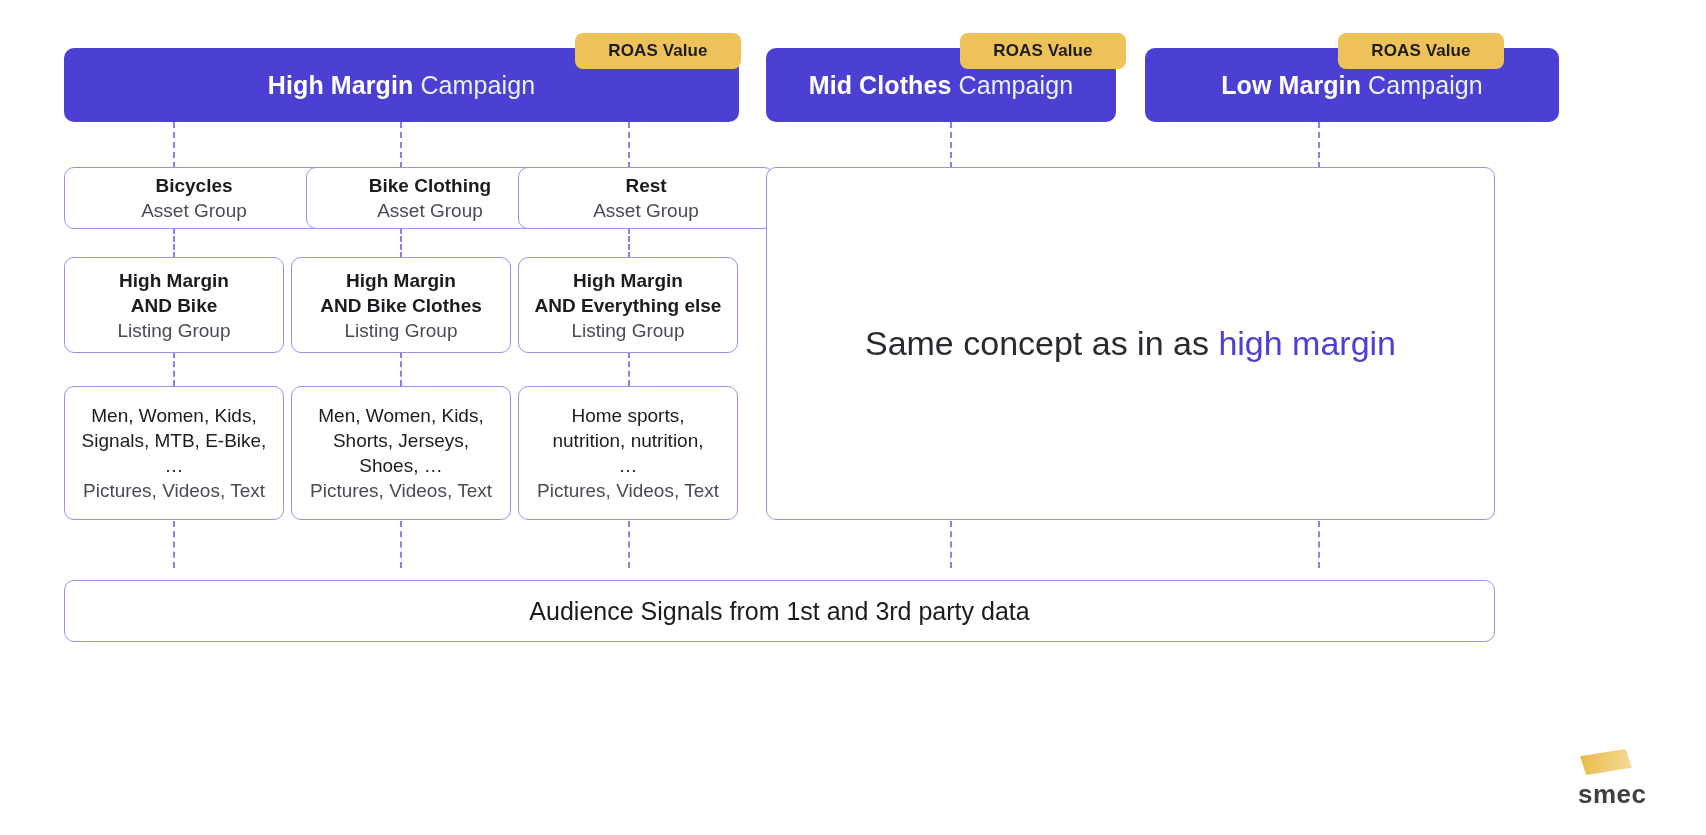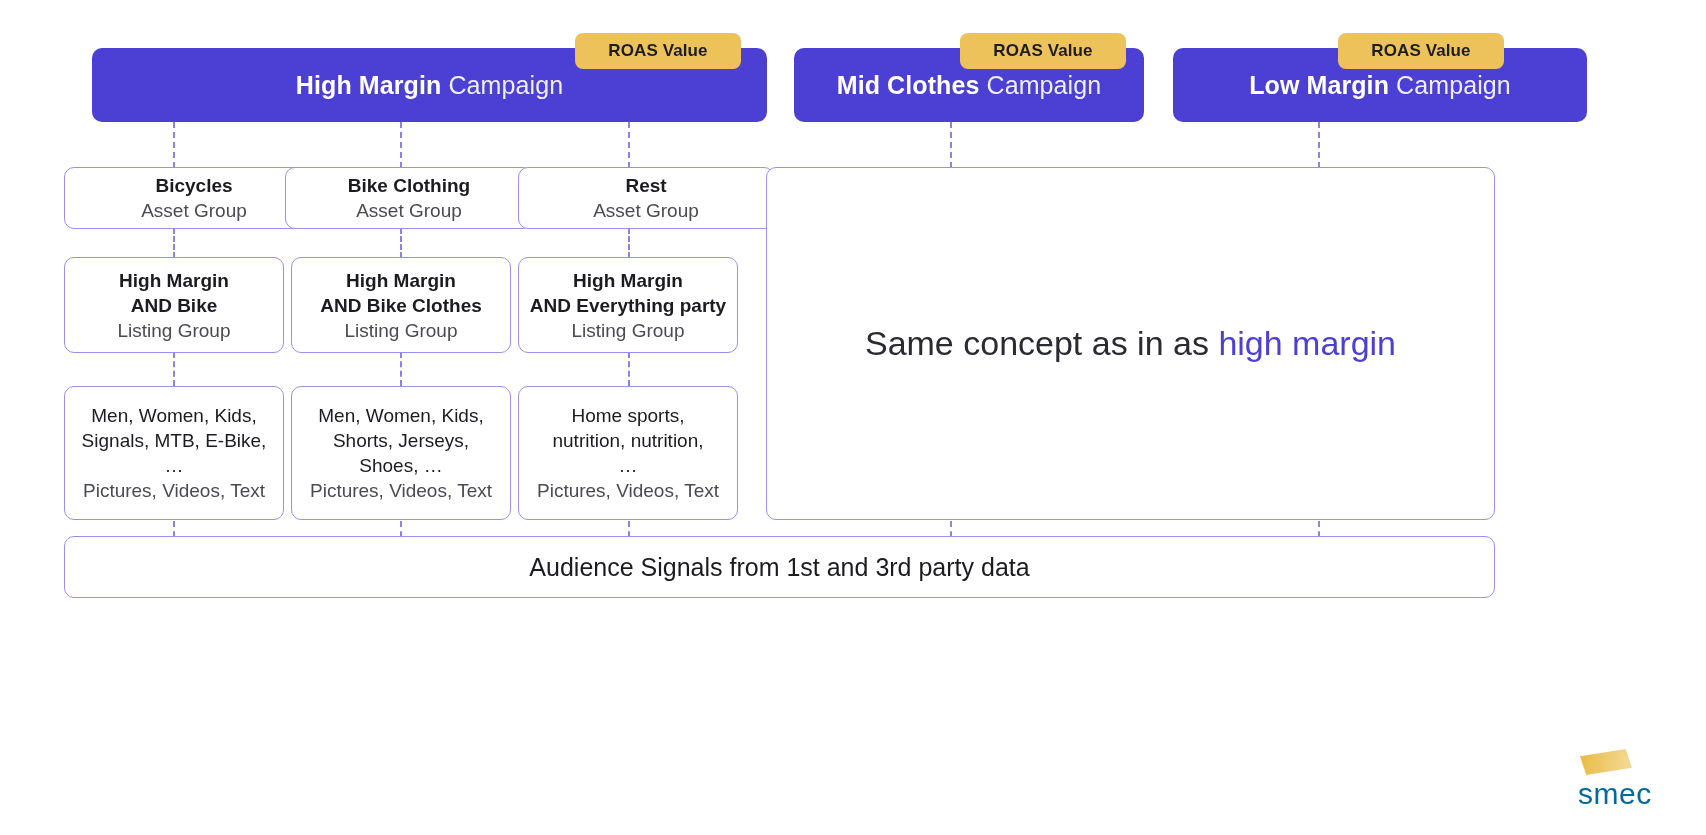--- a/index.html
+++ b/index.html
@@ -33,21 +33,20 @@
 
   
   .campaign {
     position: absolute;
     background: #4b3fd4;
     border-radius: 10px;
     display: flex;
     align-items: center;
     justify-content: center;
     z-index: 3;
-    margin-left: 28px;
   }
   .campaign-label {
     font-size: 25px;
     color: #ffffff;
     letter-spacing: 0.1px;
     white-space: nowrap;
   }
   .campaign-label .strong {
     font-weight: 700;
   }
@@ -157,23 +156,23 @@
     z-index: 5;
   }
   .logo-mark {
     width: 52px;
     height: 26px;
     margin-left: 2px;
     background: linear-gradient(100deg, #e8b945 0%, #f3dc9a 100%);
     clip-path: polygon(0% 28%, 88% 0%, 100% 72%, 12% 100%);
   }
   .logo-word {
-    font-size: 30px;
-    font-weight: 400;
-    color: #0369a1;
+    font-size: 26px;
+    font-weight: 700;
+    color: #404040;
     letter-spacing: 0.5px;
     line-height: 34px;
     margin-top: 2px;
   }
 </style>
 </head>
 <body>
 
 <div class="canvas">
 
@@ -216,42 +215,42 @@
     <div class="campaign-label">
       <span class="strong">Low Margin</span><span class="light"> Campaign</span>
     </div>
   </div>
   <div class="roas-badge" style="left:1338px; top:33px; width:138px;">ROAS Value</div>
 
   <div class="obox" style="left:64px; top:167px; width:260px; height:62px;">
     <div class="title">Bicycles</div>
     <div class="sub">Asset Group</div>
   </div>
-  <div class="obox" style="left:285px; top:167px; width:248px; height:62px;">
+  <div class="obox" style="left:306px; top:167px; width:248px; height:62px;">
     <div class="title">Bike Clothing</div>
     <div class="sub">Asset Group</div>
   </div>
   <div class="obox" style="left:518px; top:167px; width:256px; height:62px;">
     <div class="title">Rest</div>
     <div class="sub">Asset Group</div>
   </div>
 
   <div class="obox" style="left:64px; top:257px; width:220px; height:96px;">
     <div class="title">High Margin</div>
     <div class="title">AND Bike</div>
     <div class="sub">Listing Group</div>
   </div>
   <div class="obox" style="left:291px; top:257px; width:220px; height:96px;">
     <div class="title">High Margin</div>
     <div class="title">AND Bike Clothes</div>
     <div class="sub">Listing Group</div>
   </div>
   <div class="obox" style="left:518px; top:257px; width:220px; height:96px;">
     <div class="title">High Margin</div>
-    <div class="title">AND Everything party</div>
+    <div class="title">AND Everything else</div>
     <div class="sub">Listing Group</div>
   </div>
 
   <div class="obox" style="left:64px; top:386px; width:220px; height:134px;">
     <div class="lines">Men, Women, Kids,</div>
     <div class="lines">Signals, MTB, E-Bike,</div>
     <div class="lines ell">…</div>
     <div class="sub">Pictures, Videos, Text</div>
   </div>
   <div class="obox" style="left:291px; top:386px; width:220px; height:134px;">
@@ -266,21 +265,21 @@
     <div class="lines ell">…</div>
     <div class="sub">Pictures, Videos, Text</div>
   </div>
 
   <div class="panel" style="left:766px; top:167px; width:729px; height:353px;">
     <div class="panel-text">
       <span>Same concept as in as </span><span class="hl">high margin</span>
     </div>
   </div>
 
-  <div class="audience" style="left:64px; top:536px; width:1431px; height:62px;">
+  <div class="audience" style="left:64px; top:580px; width:1431px; height:62px;">
     <div class="audience-text">Audience Signals from 1st and 3rd party data</div>
   </div>
 
   <div class="logo">
     <div class="logo-mark"></div>
     <div class="logo-word">smec</div>
   </div>
 
 </div>
 

